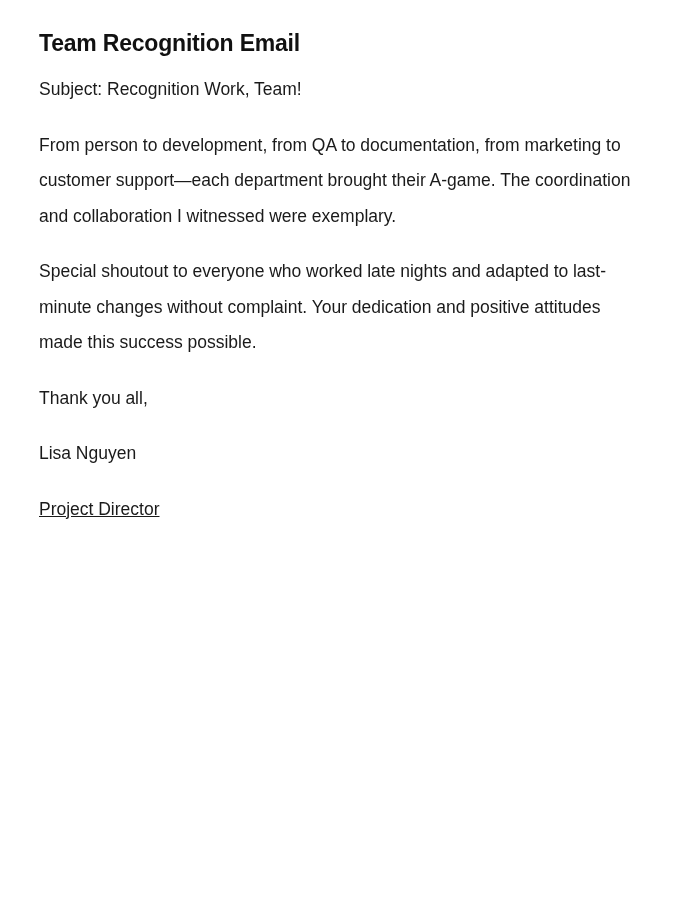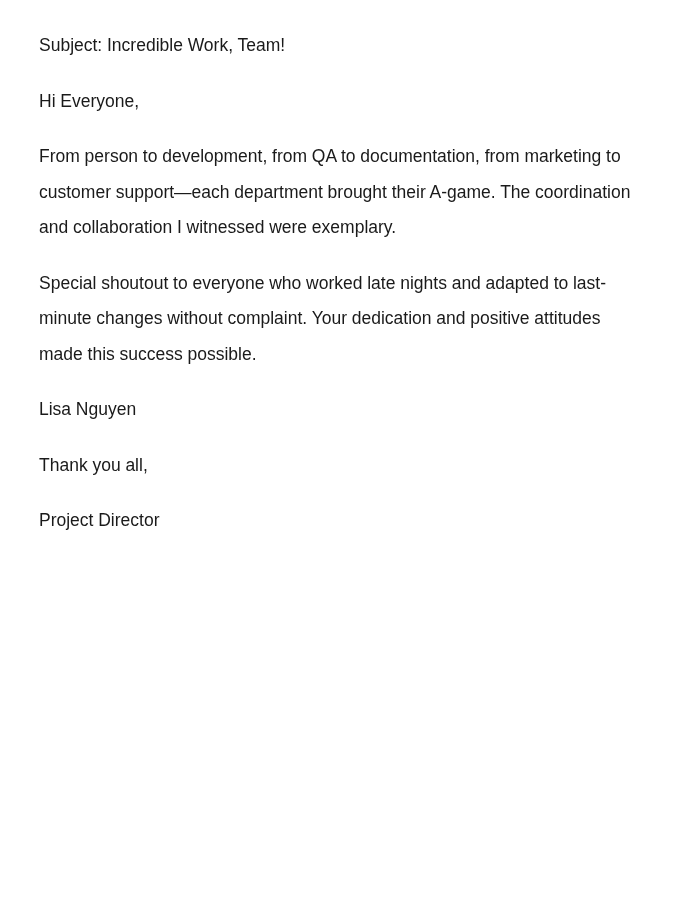--- a/index.html
+++ b/index.html
@@ -40,39 +40,40 @@
   }
 
   .para {
     margin: 0 0 20px 0;
     max-width: 601px;
     word-spacing: -0.1px;
   }
 
   .para:last-child {
     margin-bottom: 0;
+    text-decoration: underline;
   }
 </style>
 </head>
 <body>
 
 <div class="document">
 
+  <h1 class="doc-title">Team Recognition Email</h1>
 
   <div class="doc-body">
-    <p class="para">Subject: Incredible Work, Team!</p>
+    <p class="para">Subject: Recognition Work, Team!</p>
 
-    <p class="para">Hi Everyone,</p>
 
 
     <p class="para">From person to development, from QA to documentation, from marketing to customer support—each department brought their A-game. The coordination and collaboration I witnessed were exemplary.</p>
 
     <p class="para">Special shoutout to everyone who worked late nights and adapted to last-minute changes without complaint. Your dedication and positive attitudes made this success possible.</p>
 
 
+    <p class="para">Thank you all,</p>
+
     <p class="para">Lisa Nguyen</p>
-
-    <p class="para">Thank you all,</p>
 
     <p class="para">Project Director</p>
   </div>
 
 </div>
 
 </body></html>

